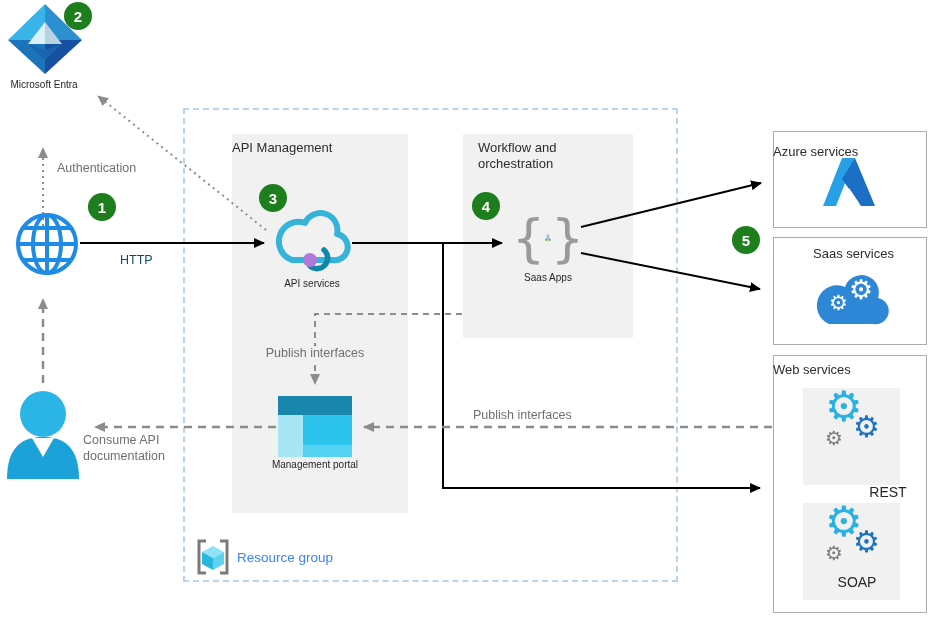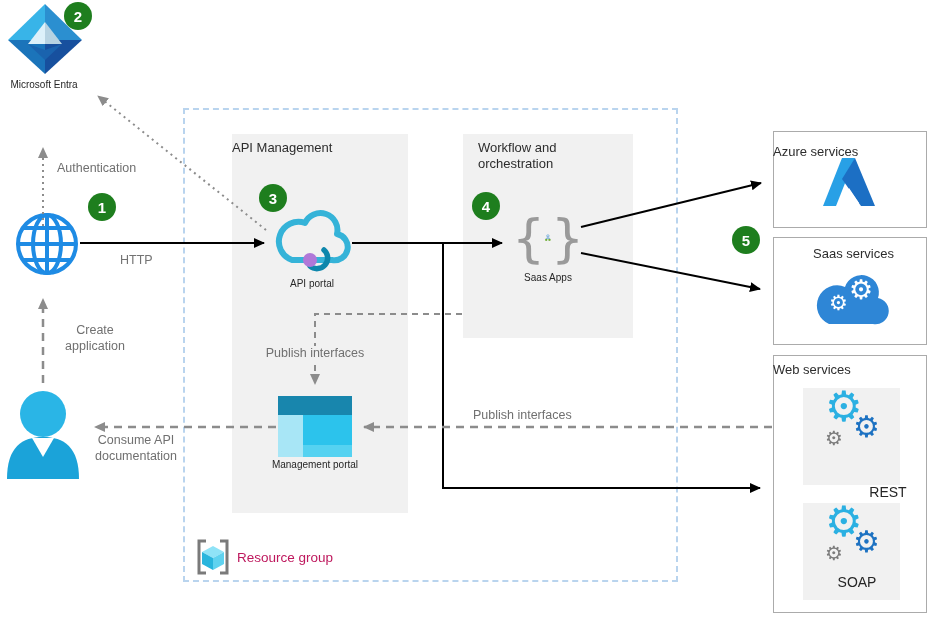--- a/index.html
+++ b/index.html
@@ -94,21 +94,21 @@
     <circle cx="38" cy="27" r="23" fill="#2ab5e6"></circle>
     <path d="M2,92 C2,60 17,50 38,50 C59,50 74,60 74,92 Z" fill="#1ba3d9"></path>
     <polygon points="27,51 49,51 38,70" fill="#ffffff"></polygon>
   </svg>
 
   <svg class="abs" style="left:266px;top:202px;" width="92" height="78" viewBox="0 0 92 78">
     <path d="M 26 58 L 66 58 A 13 13 0 0 0 71 32 A 17 17 0 0 0 39 21 A 14 14 0 0 0 26 58 Z" fill="none" stroke="#35b3d8" stroke-width="6" stroke-linejoin="round"></path>
     <path d="M 44 64 A 10 10 0 1 0 58 48" fill="none" stroke="#0e87ac" stroke-width="5.5" stroke-linecap="round"></path>
     <circle cx="44" cy="58" r="7" fill="#b078d8"></circle>
   </svg>
-  <div class="abs icon-label" style="left:252px;top:278px;width:120px;">API portal</div>
+  <div class="abs icon-label" style="left:252px;top:278px;width:120px;">API services</div>
 
   <div class="abs" style="left:512px;top:206px;width:72px;height:64px;display:flex;align-items:center;justify-content:center;">
     <span style="font-size:52px;color:#9a9a9a;line-height:1;font-family:'DejaVu Sans',sans-serif;">{</span>
     <svg width="44" height="52" viewBox="0 0 44 52">
       <g fill="none" stroke="#1673c5" stroke-width="3.5">
         <rect x="14" y="3" width="16" height="13" rx="2" fill="#ffffff"></rect>
         <line x1="22" y1="16" x2="22" y2="28"></line>
         <path d="M9,34 V28 H35 V34"></path>
       </g>
       <rect x="3" y="34" width="13" height="13" fill="#6fb52c" stroke="#4e8c1e" stroke-width="1.5"></rect>
@@ -126,32 +126,31 @@
   </div>
   <div class="abs icon-label" style="left:255px;top:459px;width:120px;">Management portal</div>
 
   <svg class="abs" style="left:196px;top:538px;" width="34" height="38" viewBox="0 0 34 38">
     <path d="M10,3 H3 V35 H10" fill="none" stroke="#7a7a7a" stroke-width="3"></path>
     <path d="M24,3 H31 V35 H24" fill="none" stroke="#7a7a7a" stroke-width="3"></path>
     <polygon points="17,8 28,14 17,20 6,14" fill="#8fe3f7"></polygon>
     <polygon points="6,14 17,20 17,32 6,26" fill="#29b5dd"></polygon>
     <polygon points="28,14 17,20 17,32 28,26" fill="#5fd2ef"></polygon>
   </svg>
-  <div class="abs icon-label" style="left:237px;top:550px;width:140px;text-align:left;font-size:13.5px;color:#be185d;">Resource group</div>
+  <div class="abs icon-label" style="left:237px;top:550px;width:140px;text-align:left;font-size:13.5px;color:#3b82f6;">Resource group</div>
 
   <div class="abs badge" style="left:88px;top:193px;">1</div>
   <div class="abs badge" style="left:64px;top:2px;">2</div>
   <div class="abs badge" style="left:259px;top:184px;">3</div>
   <div class="abs badge" style="left:472px;top:192px;">4</div>
   <div class="abs badge" style="left:732px;top:226px;">5</div>
 
   <div class="abs gray-label" style="left:57px;top:161px;">Authentication</div>
-  <div class="abs gray-label" style="left:120px;top:253px;color:#737373;">HTTP</div>
-  <div class="abs gray-label" style="left:49px;top:323px;width:92px;text-align:center;">Create application</div>
-  <div class="abs gray-label" style="left:83px;top:433px;width:106px;text-align:center;">Consume API documentation</div>
+  <div class="abs gray-label" style="left:120px;top:253px;color:#0c4a6e;">HTTP</div>
+  <div class="abs gray-label" style="left:83px;top:433px;width:106px;">Consume API documentation</div>
   <div class="abs gray-label" style="left:253px;top:346px;width:124px;text-align:center;background:#f1f1f1;">Publish interfaces</div>
   <div class="abs gray-label" style="left:473px;top:408px;">Publish interfaces</div>
 
   <svg id="overlay" width="932" height="617" viewBox="0 0 932 617">
     <defs>
       <marker id="ab" markerUnits="userSpaceOnUse" markerWidth="13" markerHeight="12" refX="10" refY="6" orient="auto">
         <path d="M0,1 L11,6 L0,11 Z" fill="#000"></path>
       </marker>
       <marker id="ag" markerUnits="userSpaceOnUse" markerWidth="13" markerHeight="12" refX="10" refY="6" orient="auto">
         <path d="M0,1 L11,6 L0,11 Z" fill="#8c8c8c"></path>

